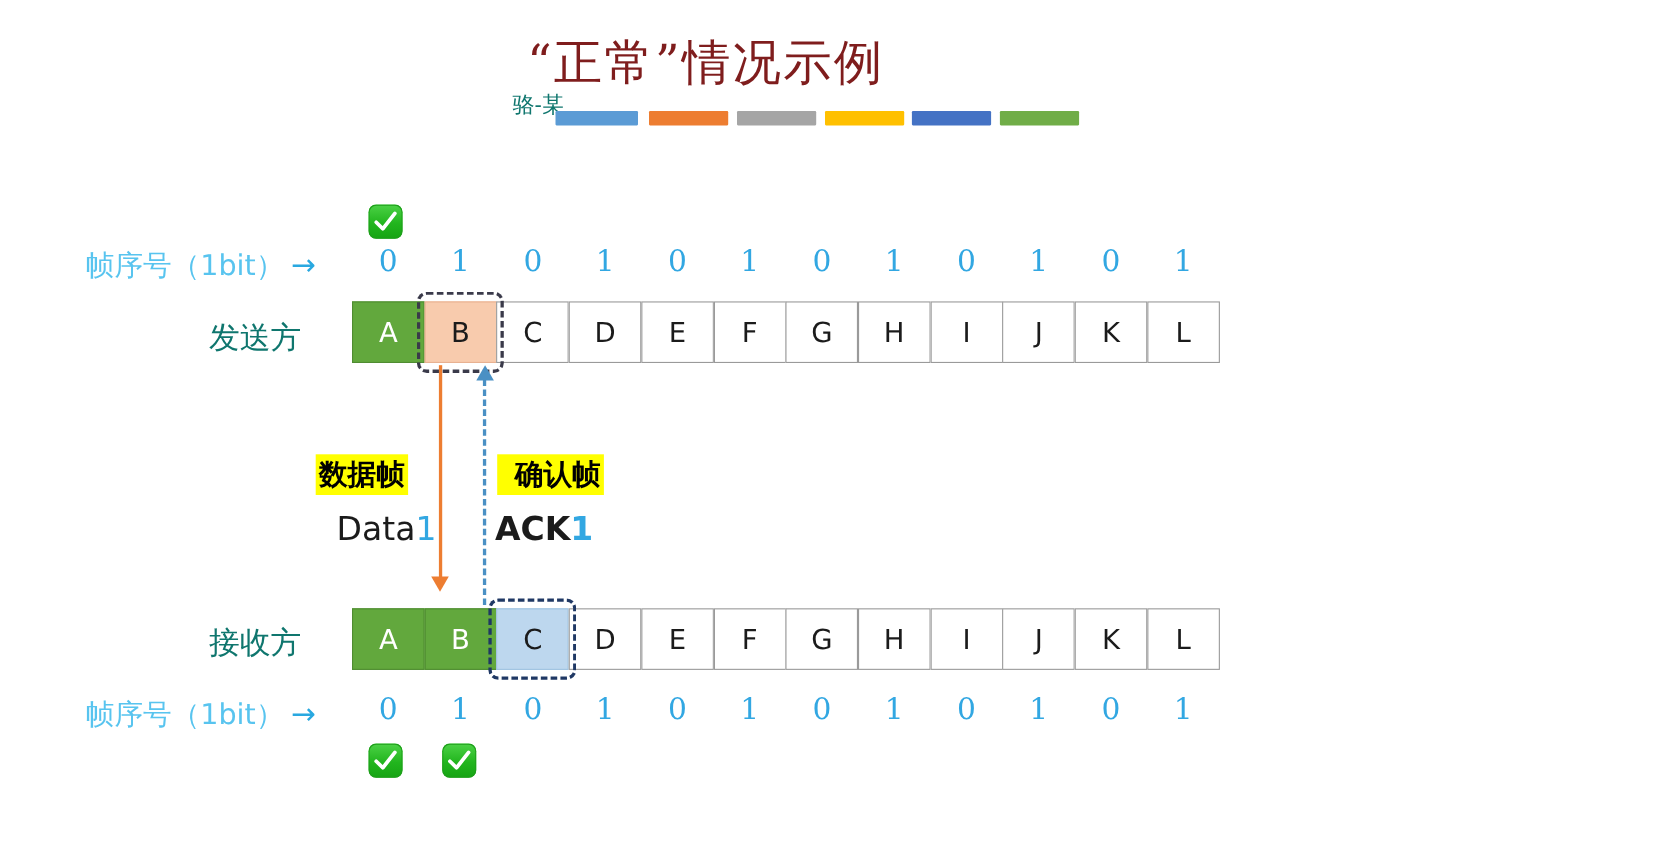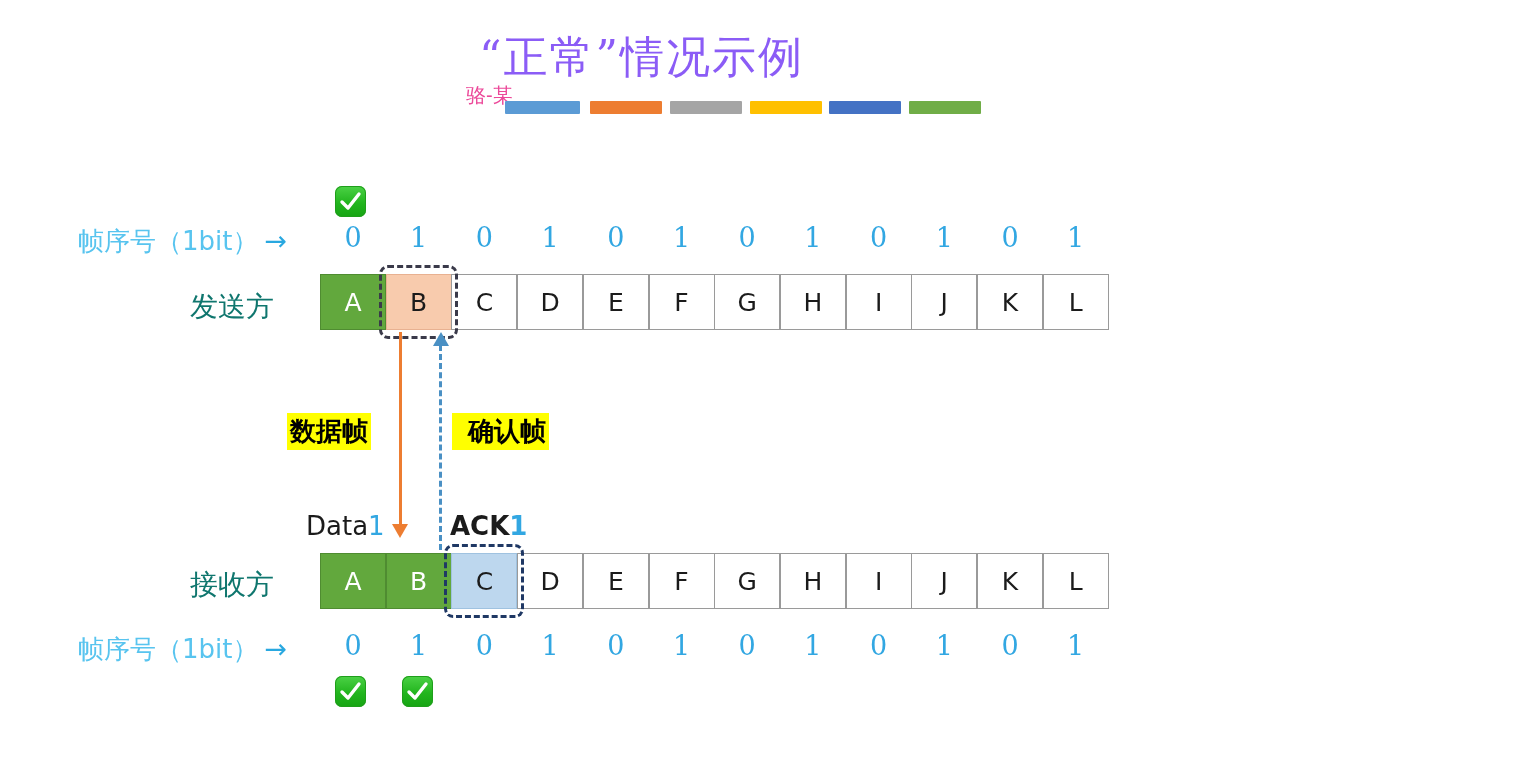--- a/index.html
+++ b/index.html
@@ -10,34 +10,34 @@
     overflow:hidden;position:relative;
   }
   .stage{position:absolute;left:0;top:0;width:1523px;height:781px;}
 
   
   .title{
     position:absolute;left:0;top:28px;width:1283px;
     text-align:center;
     font-family:"DejaVu Serif","Liberation Serif",serif;
     font-size:44px;letter-spacing:2px;
-    color:#8b5cf6;font-weight:400;
+    color:#7f1d1d;font-weight:400;
     white-space:nowrap;
   }
 
   
   .wm-num{
     position:absolute;left:310px;top:100px;
     font-size:30px;letter-spacing:1px;
     color:#f2f2f2;white-space:nowrap;
     font-family:"DejaVu Sans",sans-serif;
   }
   .wm-name{
     position:absolute;left:466px;top:82px;
-    font-size:20px;color:#ec4899;white-space:nowrap;
+    font-size:20px;color:#0f766e;white-space:nowrap;
   }
 
   
   .bars{position:absolute;left:505px;top:101px;width:490px;height:16px;}
   .bar{position:absolute;top:0;height:13px;border-radius:1px;}
 
   
   .seqlabel{
     position:absolute;white-space:nowrap;
     font-size:26px;color:#58c4ef;
@@ -95,23 +95,22 @@
 
   
   .hl{
     position:absolute;white-space:nowrap;
     background:#ffff00;color:#000000;
     font-size:26px;font-weight:bold;padding:1px 3px;
     font-family:"DejaVu Sans","Liberation Sans",sans-serif;
   }
   .plain{
     position:absolute;white-space:nowrap;
-    font-size:26px;color:#1b1b1b;
-    font-family:"DejaVu Sans","Liberation Sans",sans-serif;
-    margin-top:47px;
+    font-size:30px;color:#1b1b1b;
+    font-family:"DejaVu Sans","Liberation Sans",sans-serif;
   }
   .plain .seq{color:#32a7e2;}
 
   
   .note{
     position:absolute;left:533px;top:468px;width:410px;
     font-size:24px;font-weight:bold;color:#f01722;line-height:1.42;
     font-family:"DejaVu Sans","Liberation Sans",sans-serif;
   }
   .note span{display:block;}

